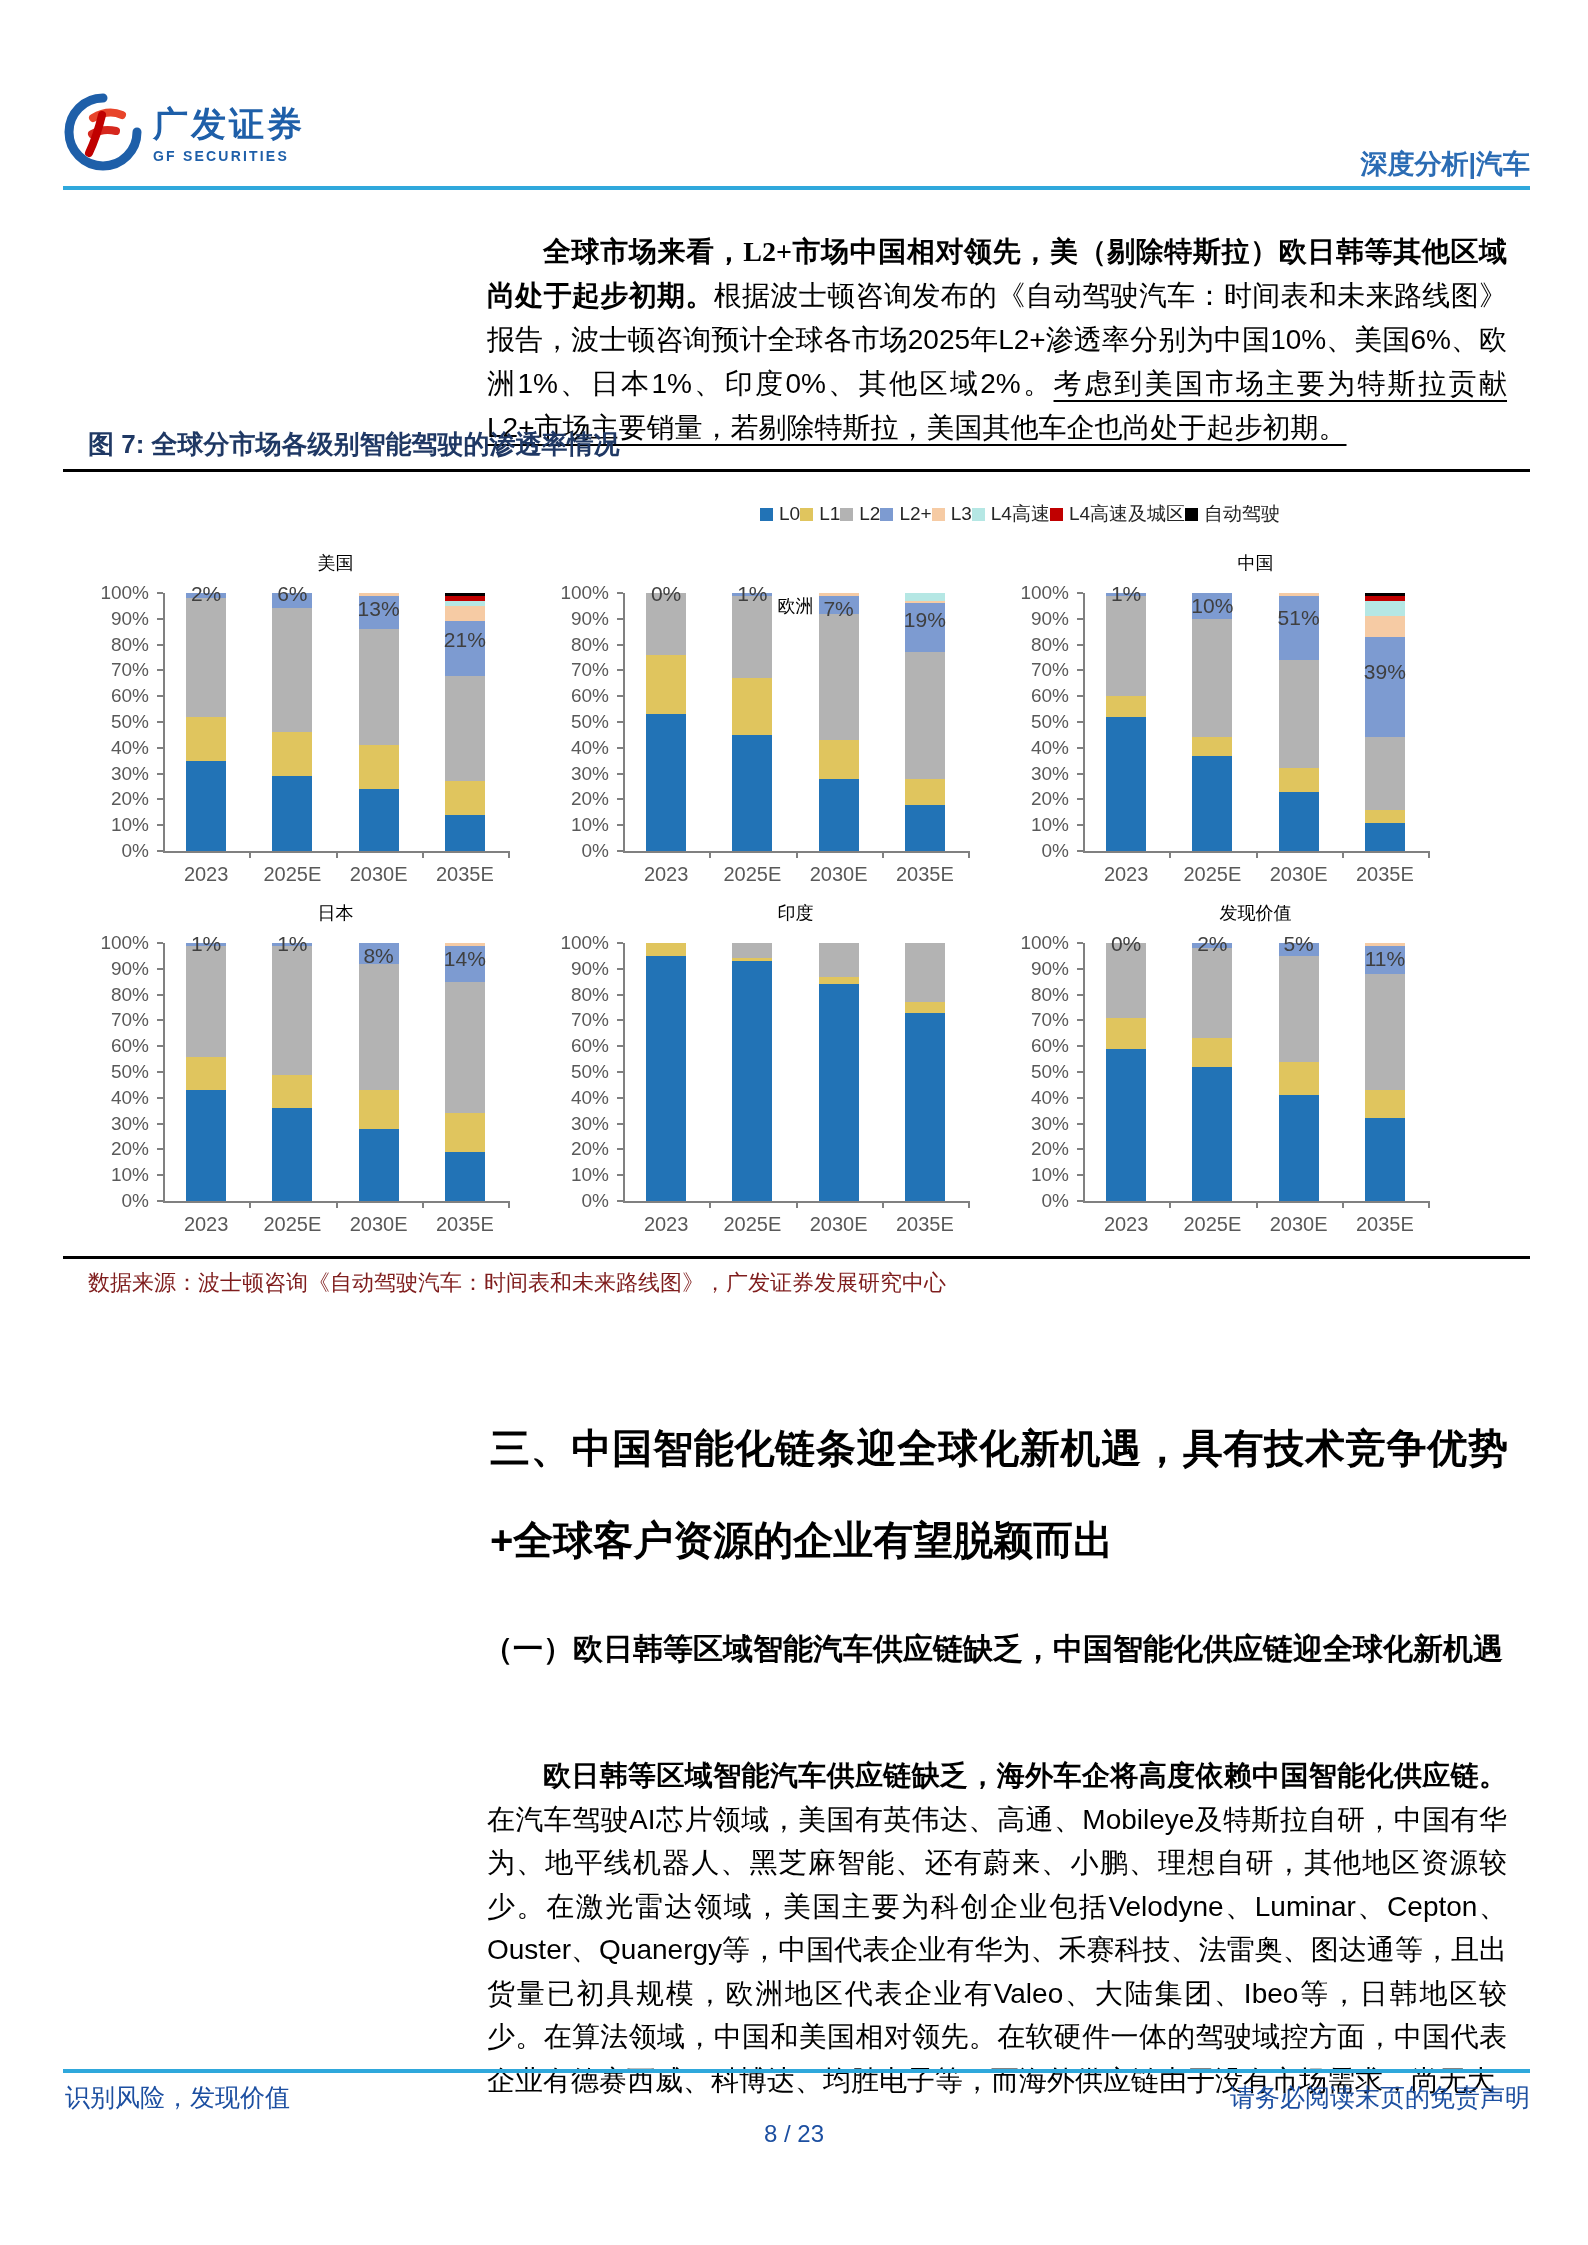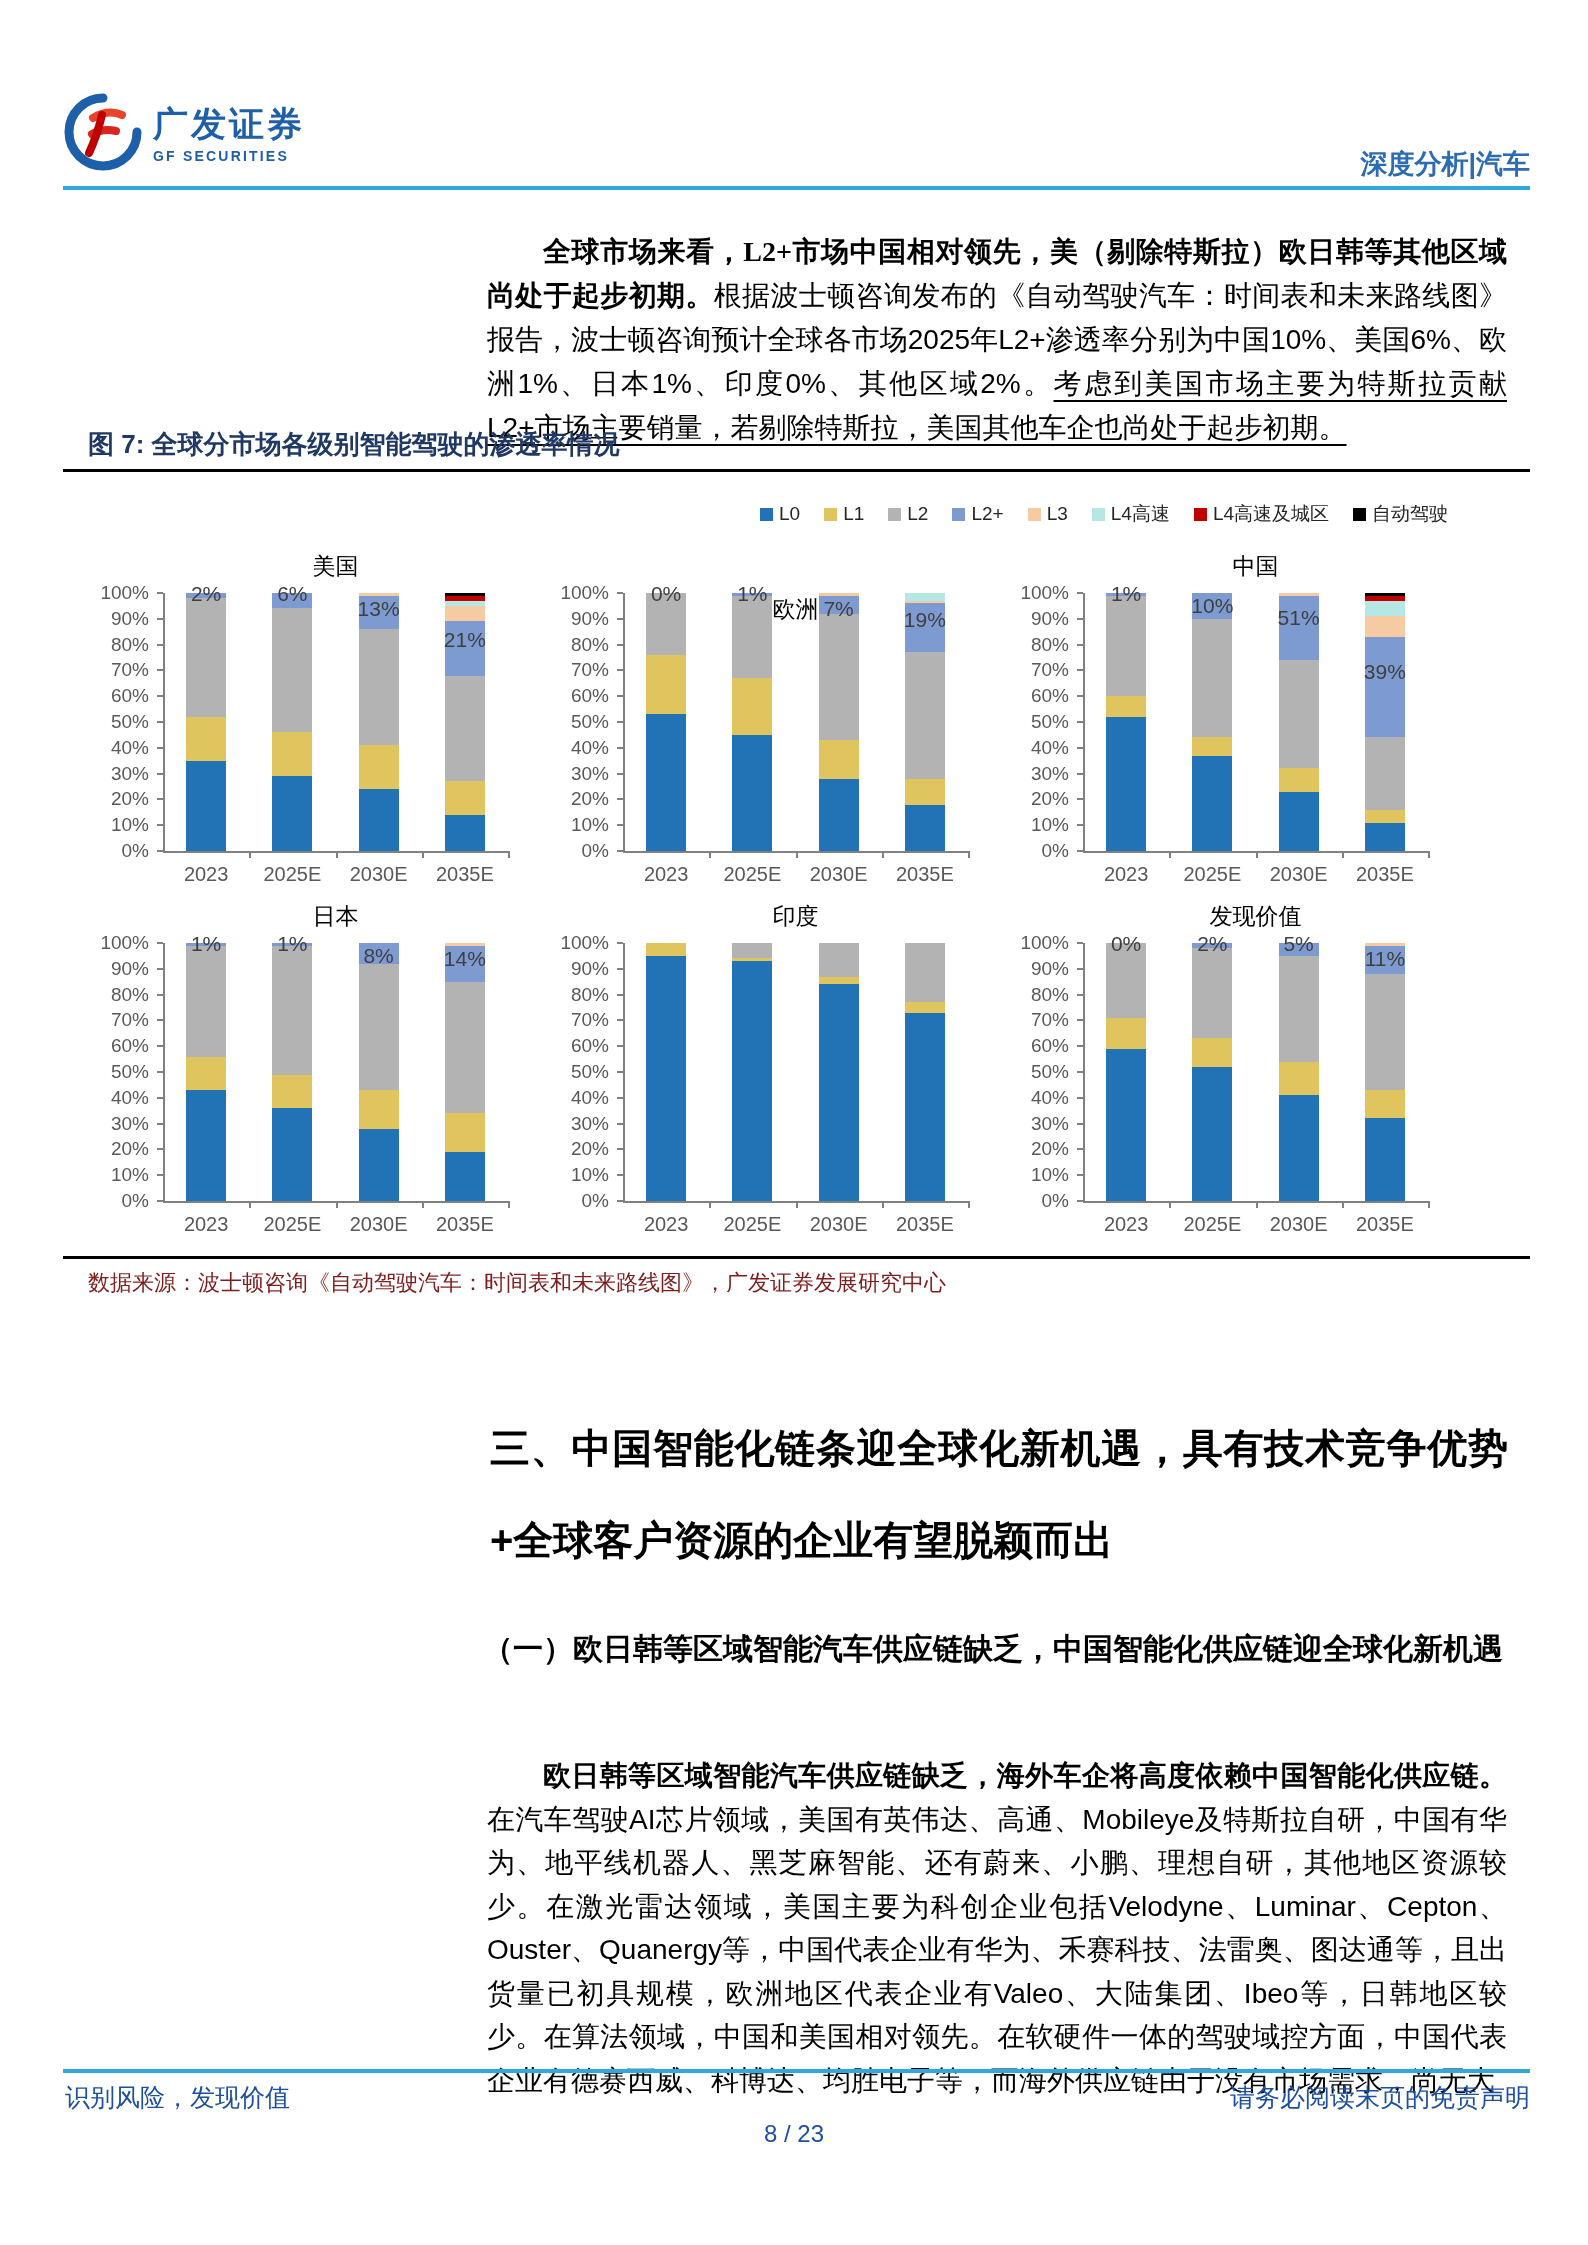--- a/index.html
+++ b/index.html
@@ -15,28 +15,28 @@
   .intro{position:absolute;left:487px;top:202px;width:1020px;font-size:28px;line-height:44px;
          text-align:justify;text-indent:2em;}
   .b{font-weight:bold;font-family:Liberation Serif, serif;}
   .u{text-decoration:underline;text-underline-offset:7px;text-decoration-thickness:2px;}
   
   .fig-title{position:absolute;left:88px;top:427px;font-size:26px;font-weight:bold;color:#1F3864;}
   .fig-line-top{position:absolute;left:63px;width:1467px;top:469px;height:3px;background:#000;}
   .fig-line-bottom{position:absolute;left:63px;width:1467px;top:1256px;height:3px;background:#000;}
   .fig-source{position:absolute;left:88px;top:1268px;font-size:22px;color:#7f1d1d;}
   
-  .legend{position:absolute;left:760px;top:501px;display:flex;gap:24px;align-items:center;}
+  .legend{position:absolute;left:760px;top:501px;display:flex;align-items:center;}
   .lg-item{display:flex;align-items:center;gap:6px;font-size:19px;color:#262626;white-space:nowrap;}
   .lg-sq{width:13px;height:13px;display:inline-block;}
   
   .charts{position:absolute;left:85px;top:543px;display:grid;
           grid-template-columns:460px 460px 460px;grid-auto-rows:350px;}
   .chart-cell{position:relative;width:460px;height:350px;}
-  .c-title{position:absolute;text-align:center;font-size:23px;color:#000;}
+  .c-title{position:absolute;text-align:center;font-size:18px;color:#000;}
   .c-ylab{position:absolute;text-align:right;font-size:19px;color:#595959;height:20px;line-height:20px;}
   .c-xlab{position:absolute;text-align:center;font-size:20px;color:#595959;}
   .c-axis{position:absolute;background:#808080;}
   .c-tick{position:absolute;background:#808080;}
   .c-seg{position:absolute;}
   .c-blab{position:absolute;text-align:center;font-size:21px;color:#3F3F3F;height:24px;line-height:24px;}
   
   .h2{position:absolute;left:490px;top:1402px;width:1018px;font-size:40px;font-weight:bold;
       line-height:92px;text-align:justify;}
   .h3{position:absolute;left:483px;top:1620px;width:1030px;font-size:30px;font-weight:bold;

